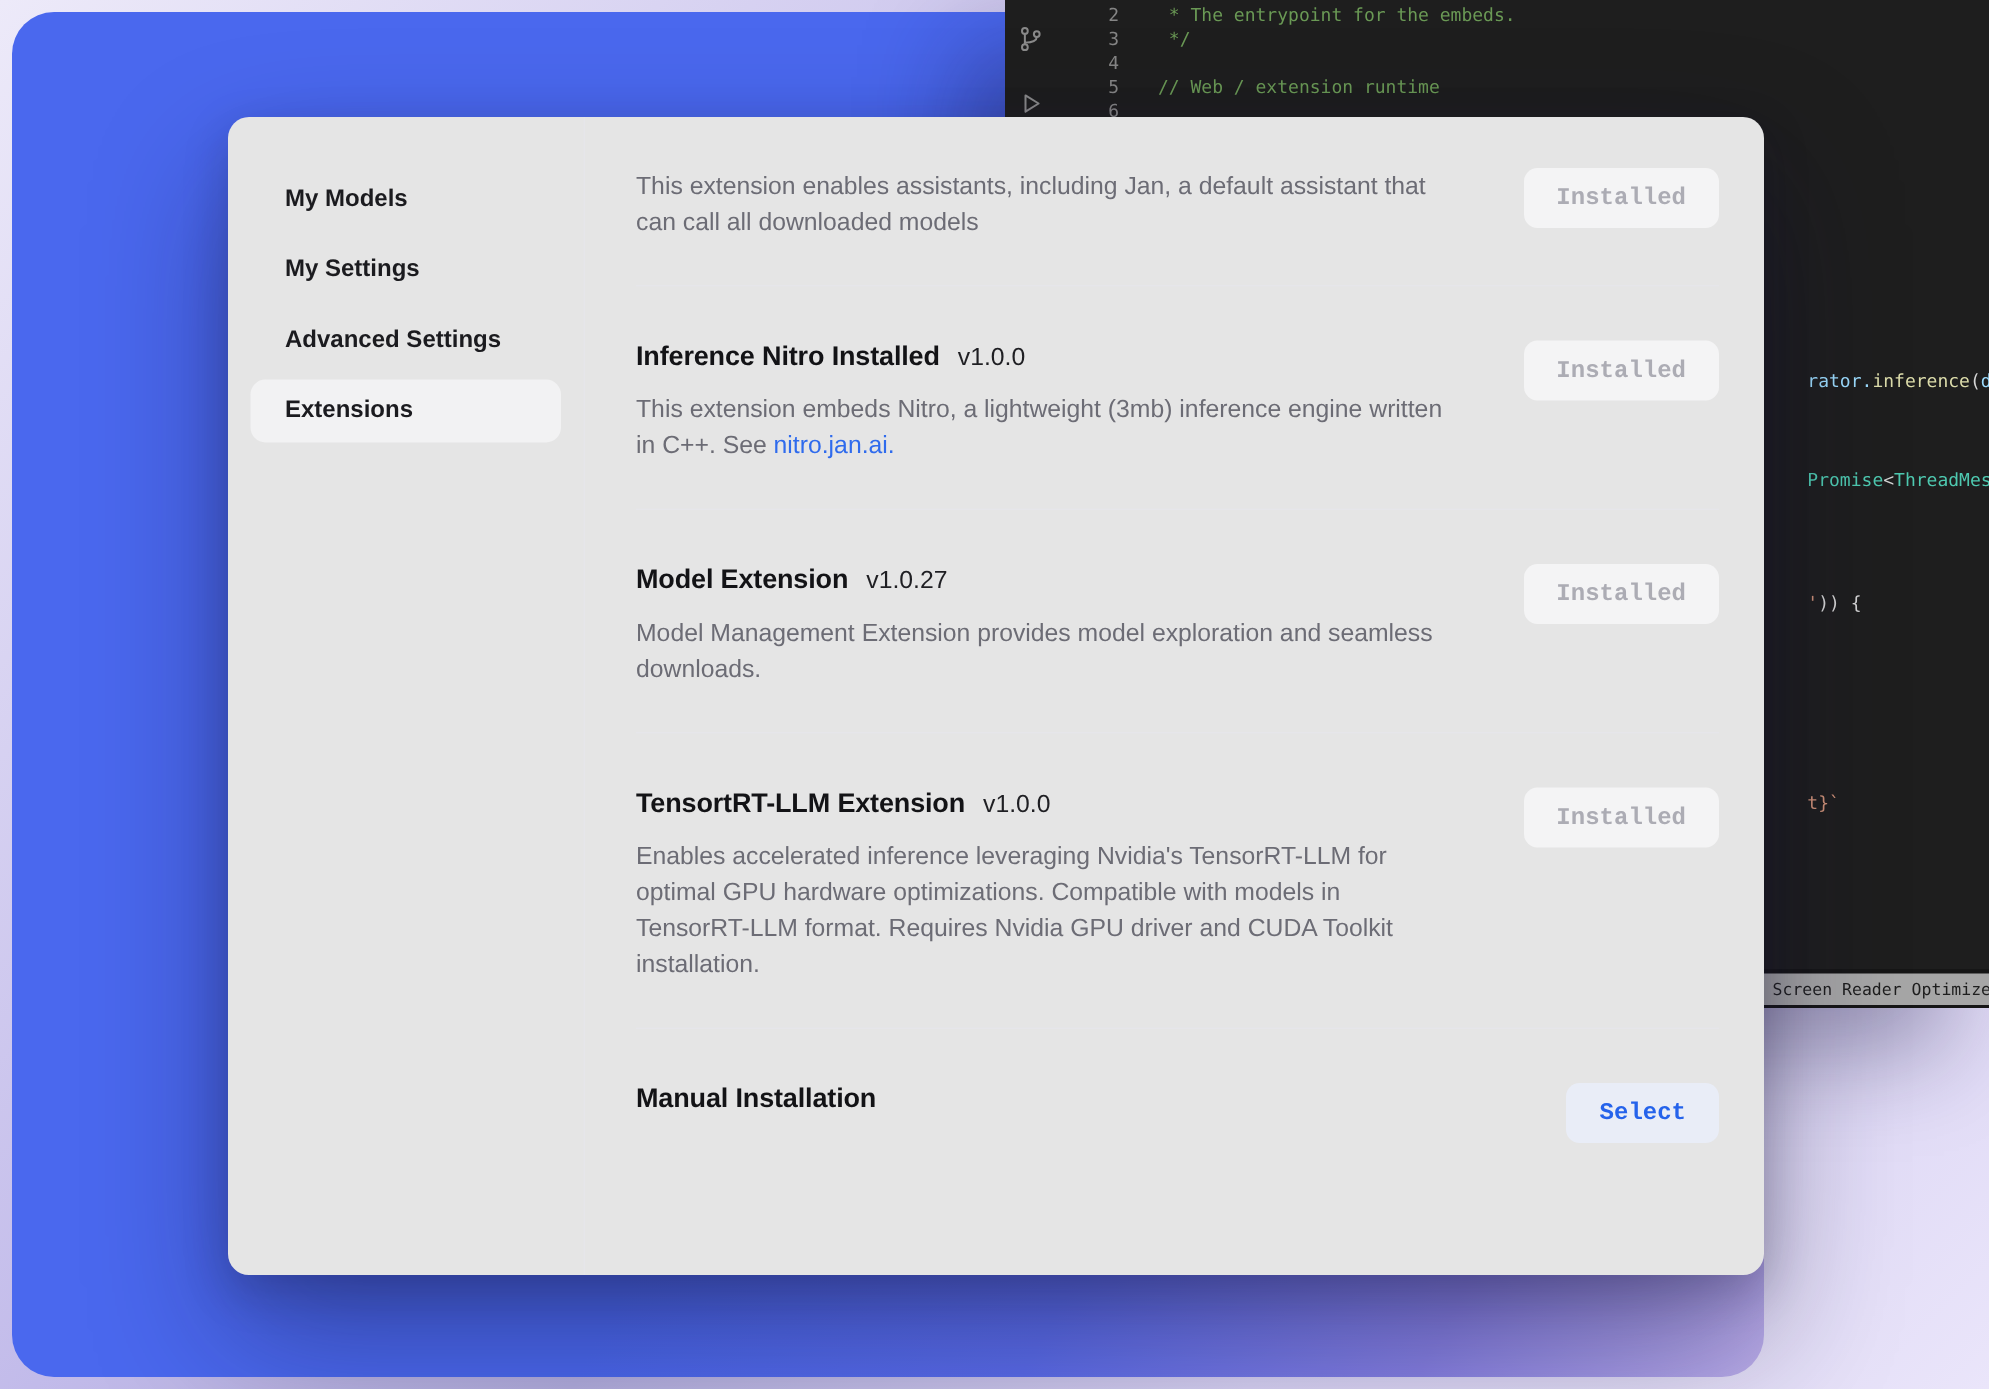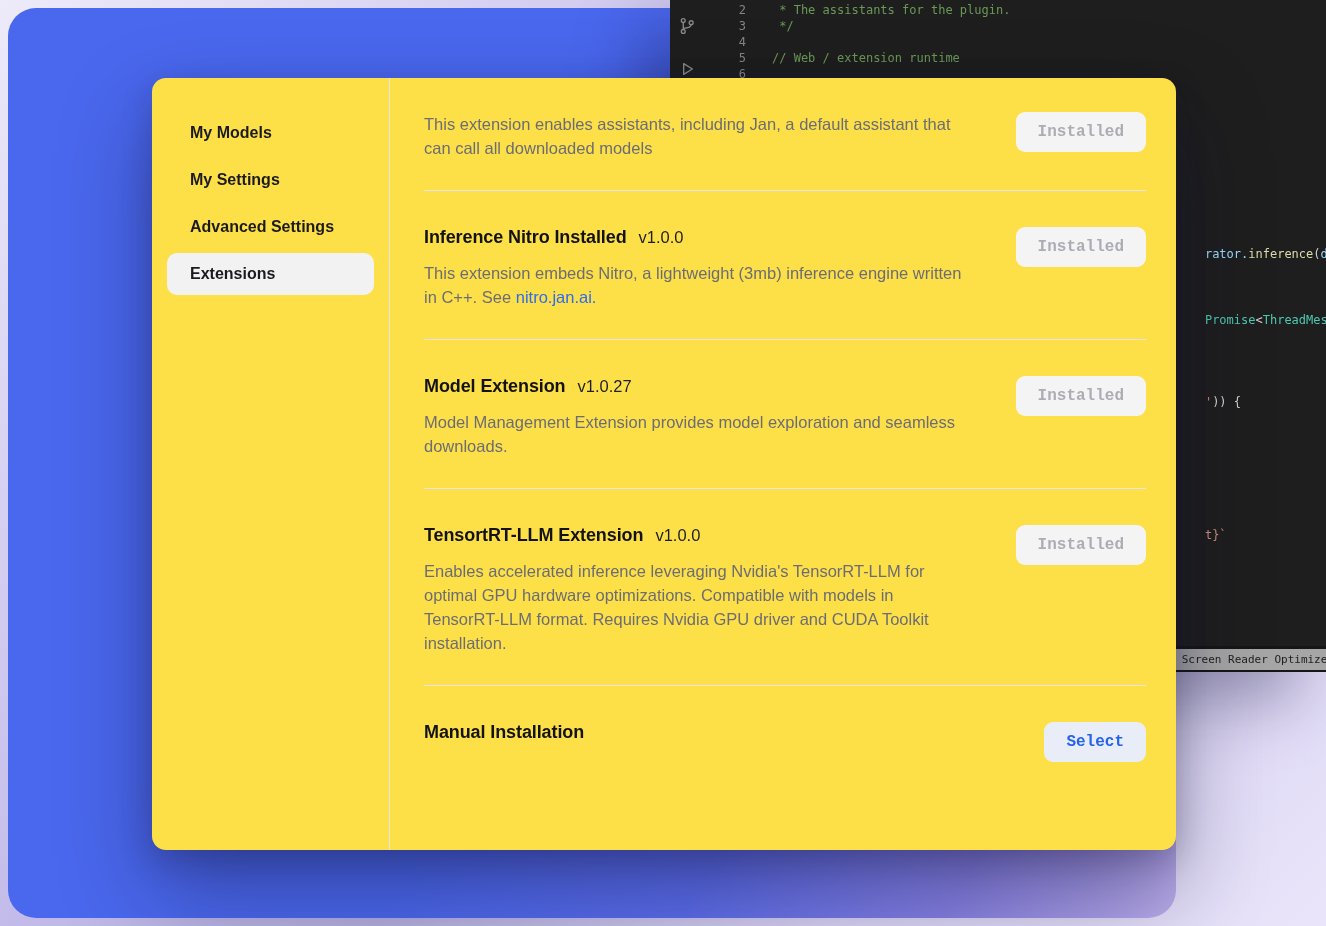--- a/index.html
+++ b/index.html
@@ -47,21 +47,21 @@
   }
   .status-go { margin-right:10px; }
   .sr-badge {
     background:#a6a6a6; color:#1e1e1e; padding:4px 8px;
     white-space:nowrap; flex:none; margin-right:-16px;
   }
 
   
   .modal {
     position:absolute; left:152px; top:78px; width:1024px; height:772px;
-    background:#fde047; border-radius:14px; overflow:hidden;
+    background:#e5e5e5; border-radius:14px; overflow:hidden;
     box-shadow:0 40px 90px rgba(18,16,50,.40), 0 10px 30px rgba(18,16,50,.22);
     display:flex;
   }
   .sidebar { width:238px; flex:none; border-right:1px solid #e6e6ea; padding:34px 15px 0; }
   .side-item {
     padding:12px 23px; border-radius:10px; margin-bottom:5px;
     font-size:16px; font-weight:700; color:#1b1b1f; cursor:pointer;
   }
   .side-item.active { background:#f2f2f3; }
 
@@ -103,21 +103,21 @@
     <span>
       <svg width="20" height="20" viewBox="0 0 24 24" fill="none" stroke="#8a8a8a" stroke-width="1.6" stroke-linejoin="round">
         <path d="M8 5.5 L18.5 12 L8 18.5 Z"></path>
       </svg>
     </span>
   </div>
 
   <div class="code-area">
     <div class="code-line">
       <span class="ln">2</span>
-      <span class="lc"><span class="tk comment"> * The assistants for the plugin.</span></span>
+      <span class="lc"><span class="tk comment"> * The entrypoint for the embeds.</span></span>
     </div>
     <div class="code-line">
       <span class="ln">3</span>
       <span class="lc"><span class="tk comment"> */</span></span>
     </div>
     <div class="code-line">
       <span class="ln">4</span>
       <span class="lc"><span class="tk comment"></span></span>
     </div>
     <div class="code-line">

